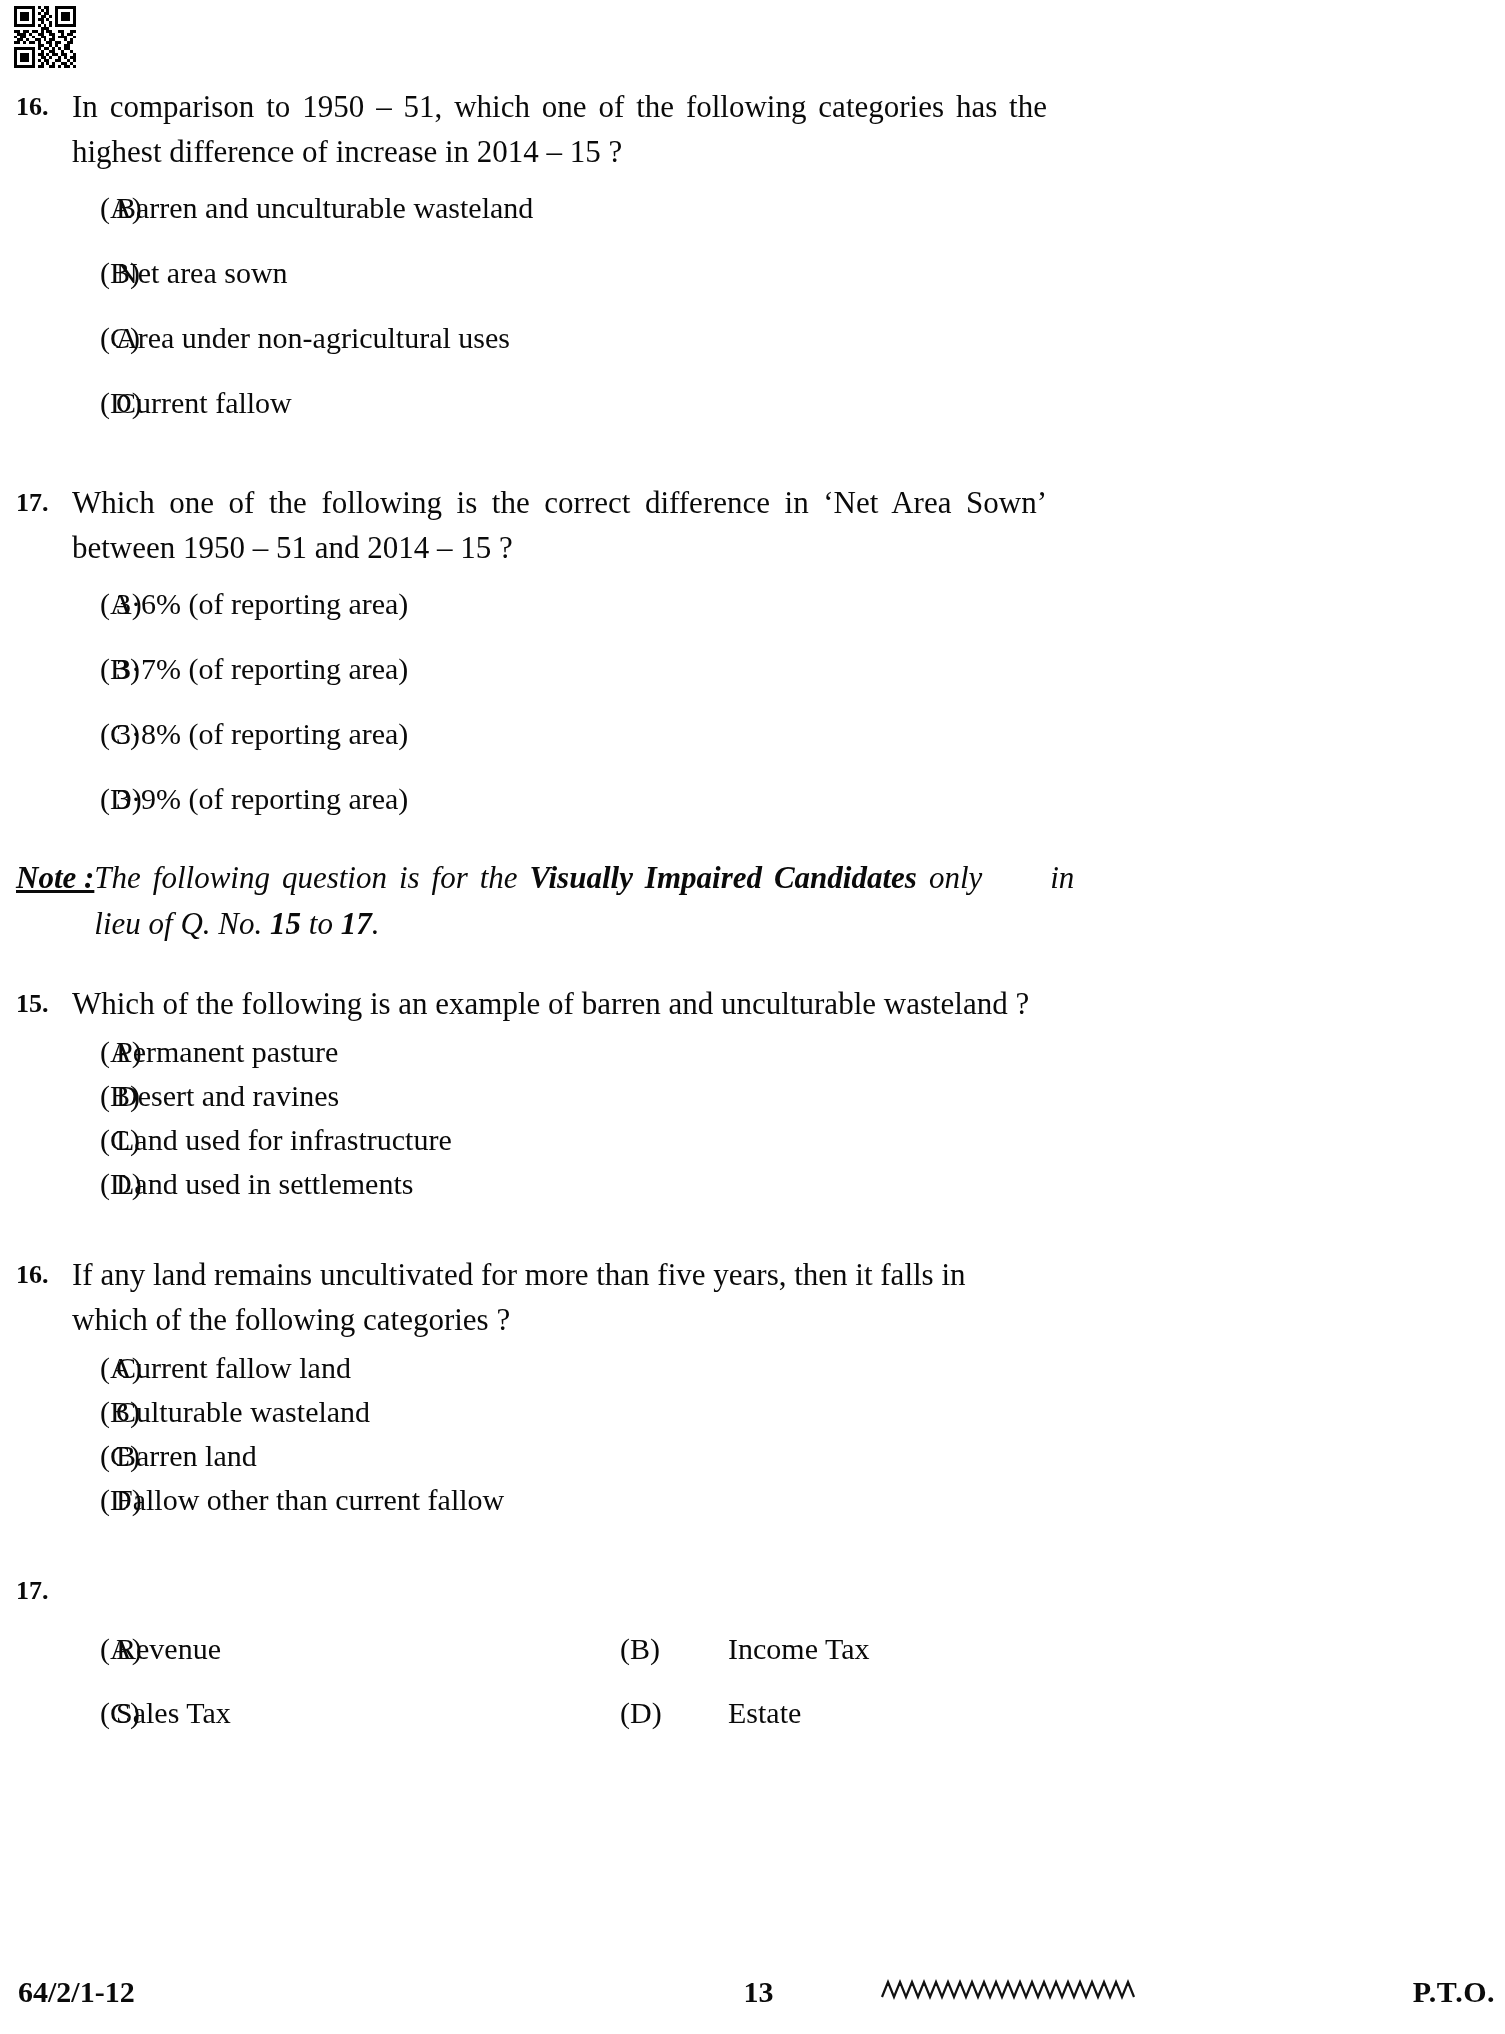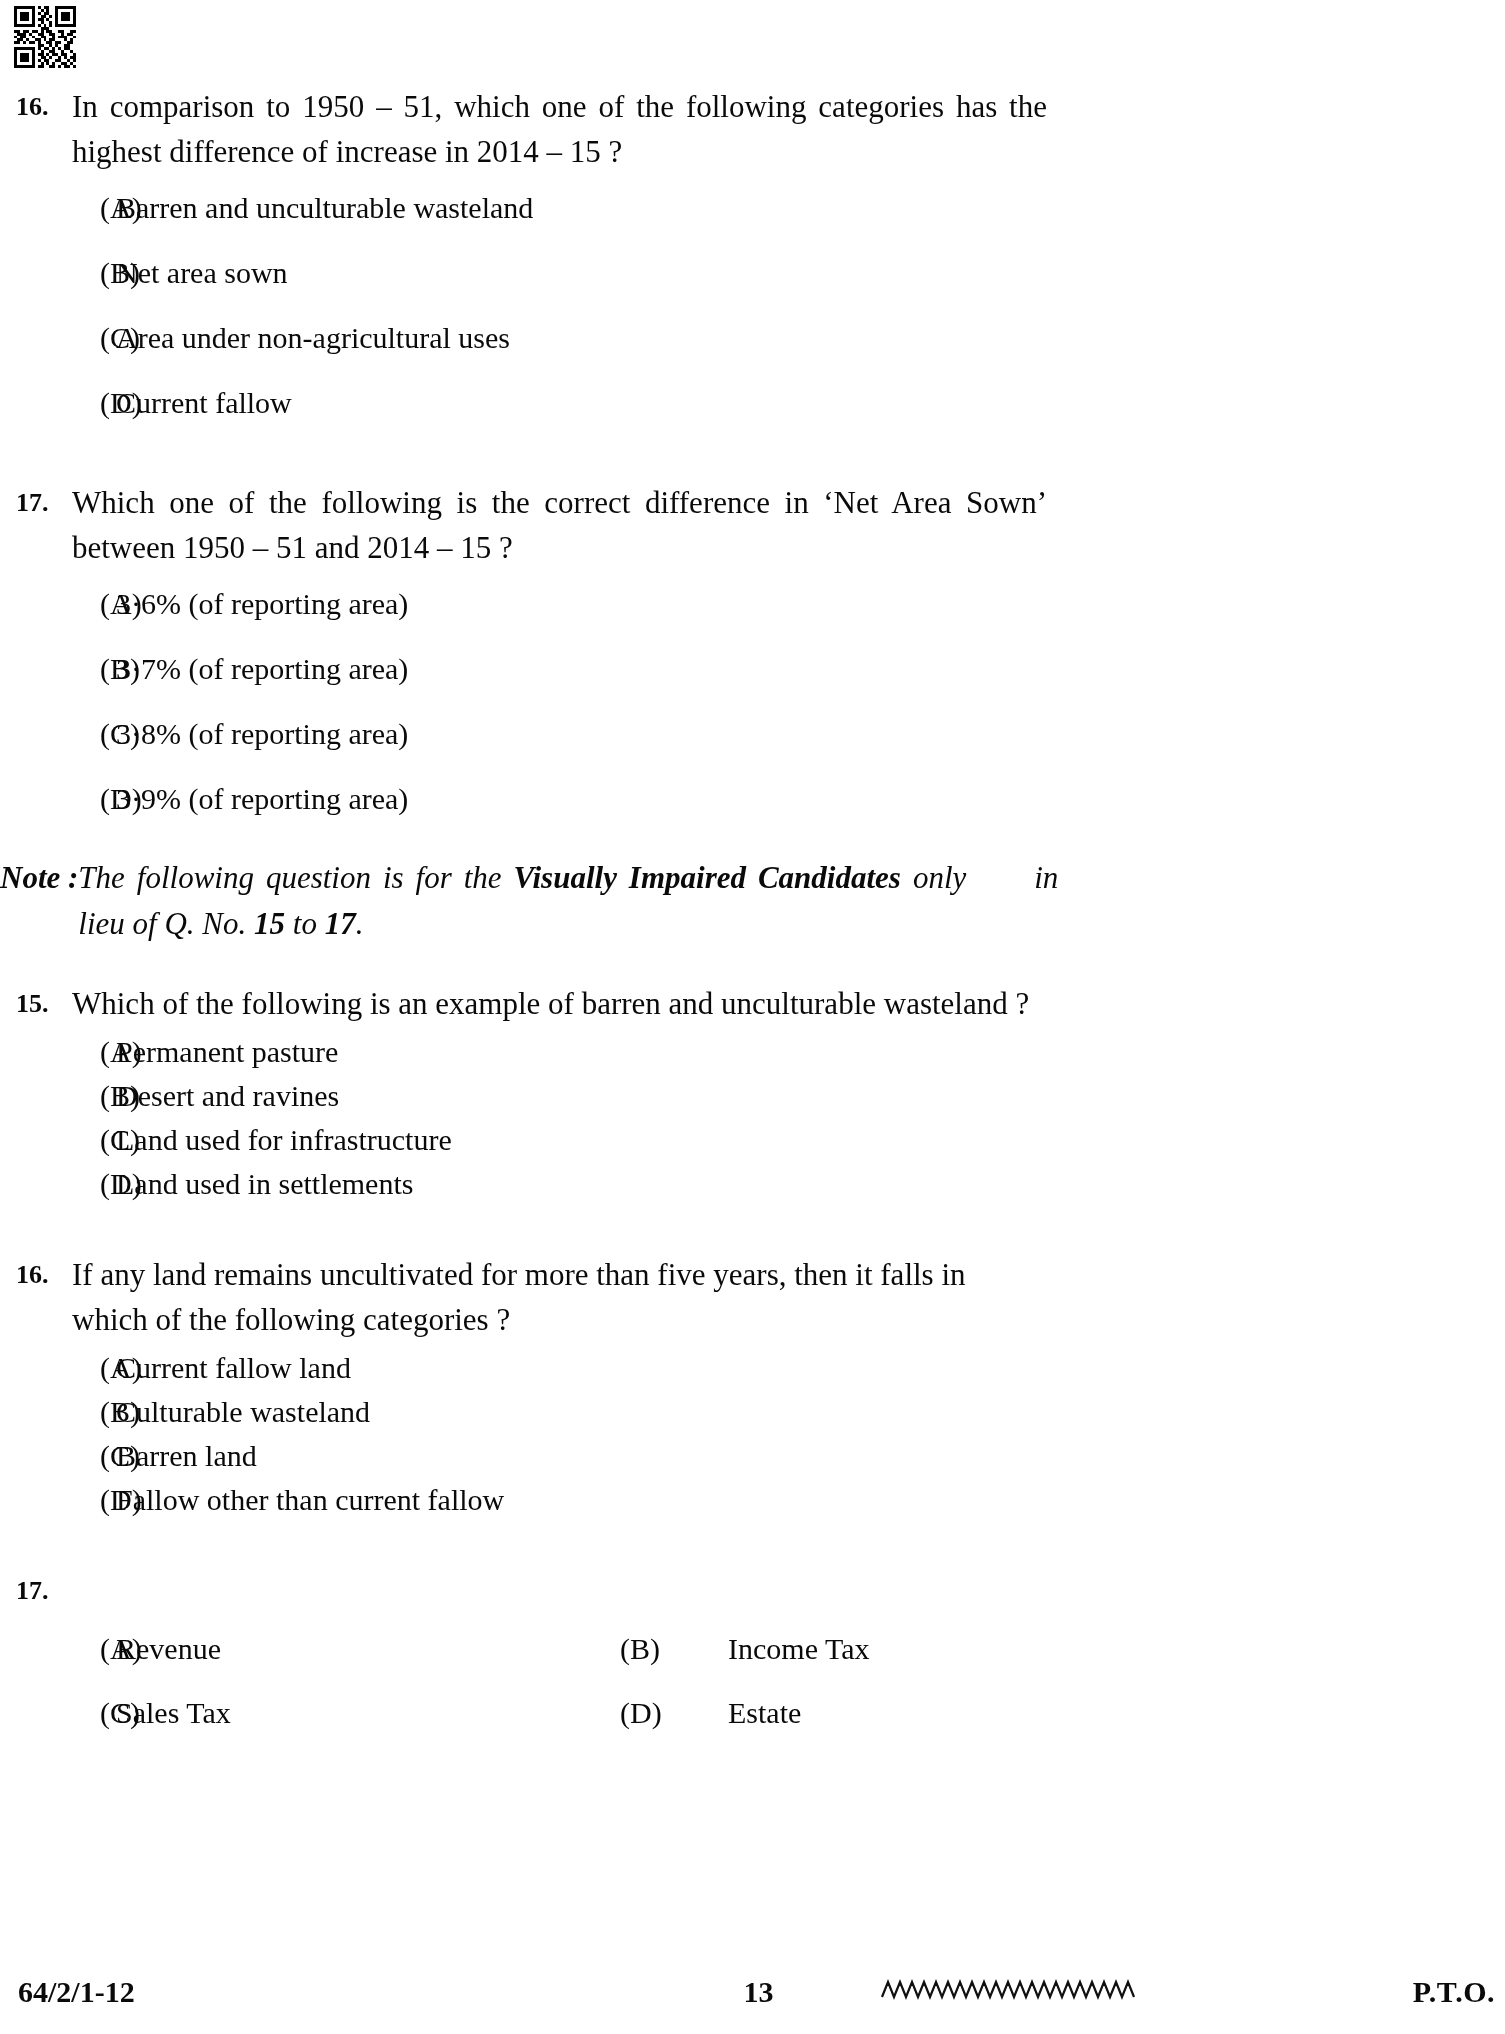--- a/index.html
+++ b/index.html
@@ -113,21 +113,23 @@
     align-items: flex-start;
     font-style: italic;
     font-size: 31px;
     line-height: 46px;
     margin-top: 34px;
   }
   .note-label {
     flex: 0 0 auto;
     font-weight: bold;
     font-style: italic;
+    padding-left: 16px;
     white-space: pre;
+    text-decoration: underline;
   }
   .note-body {
     flex: 1 1 auto;
     max-width: 980px;
     text-align: justify;
   }
   .note-body b { font-weight: bold; font-style: italic; }
   .note-line2 {
     padding-left: 56px;
   }

